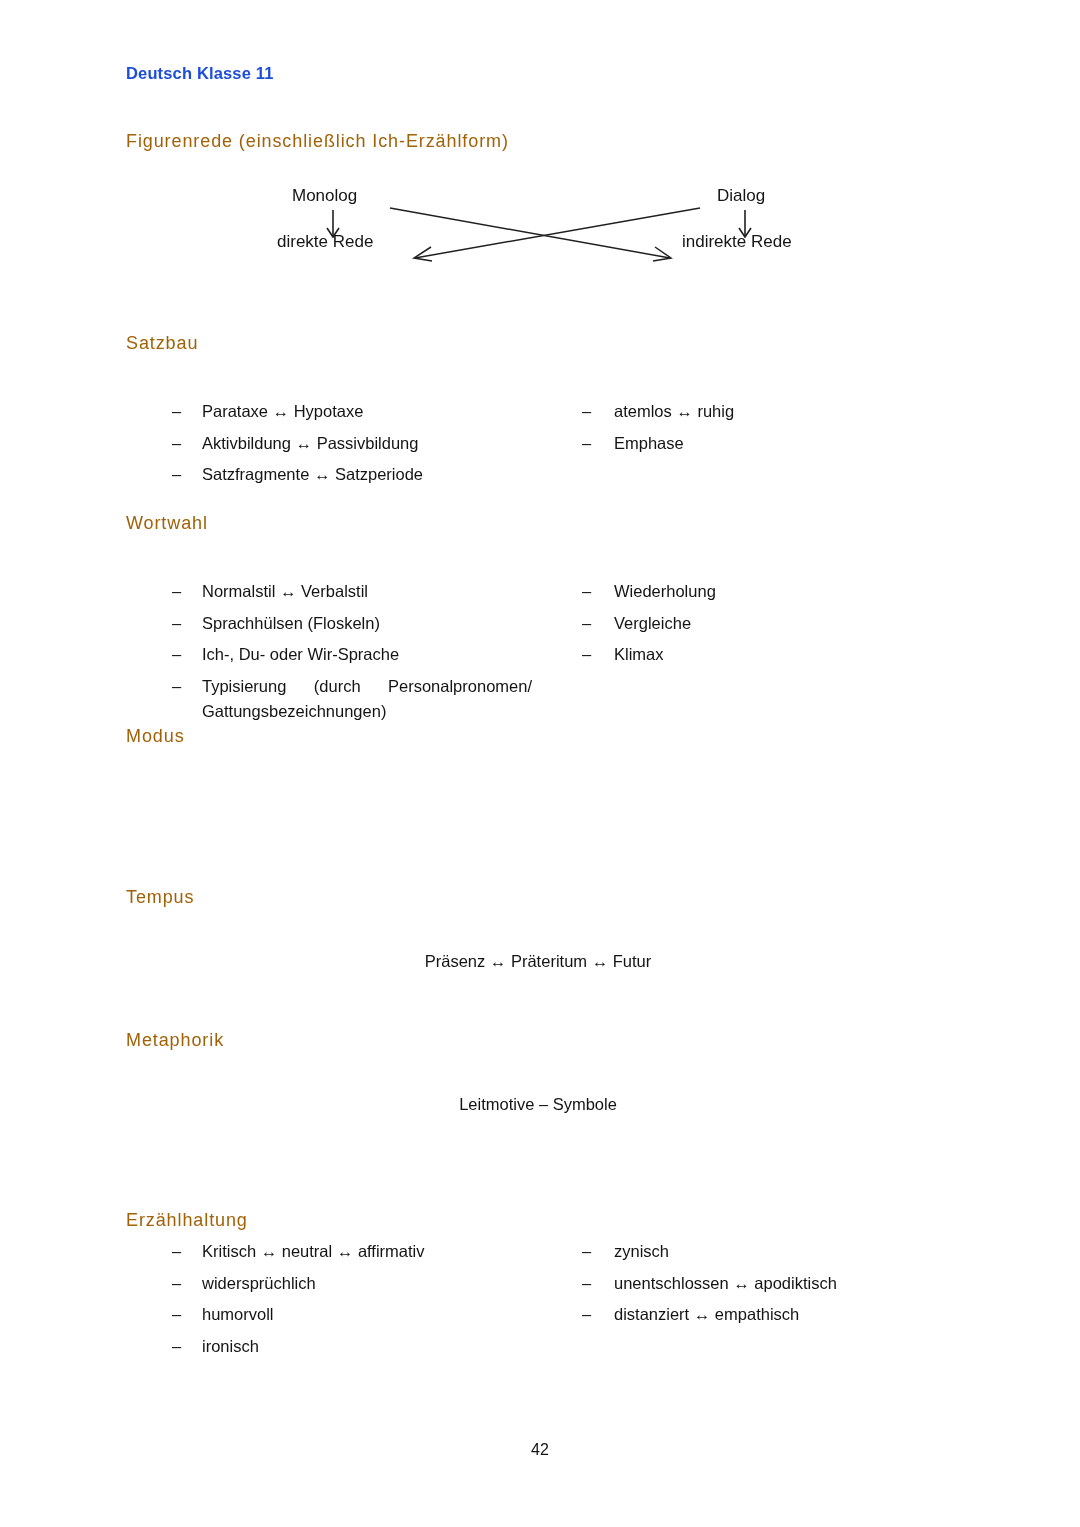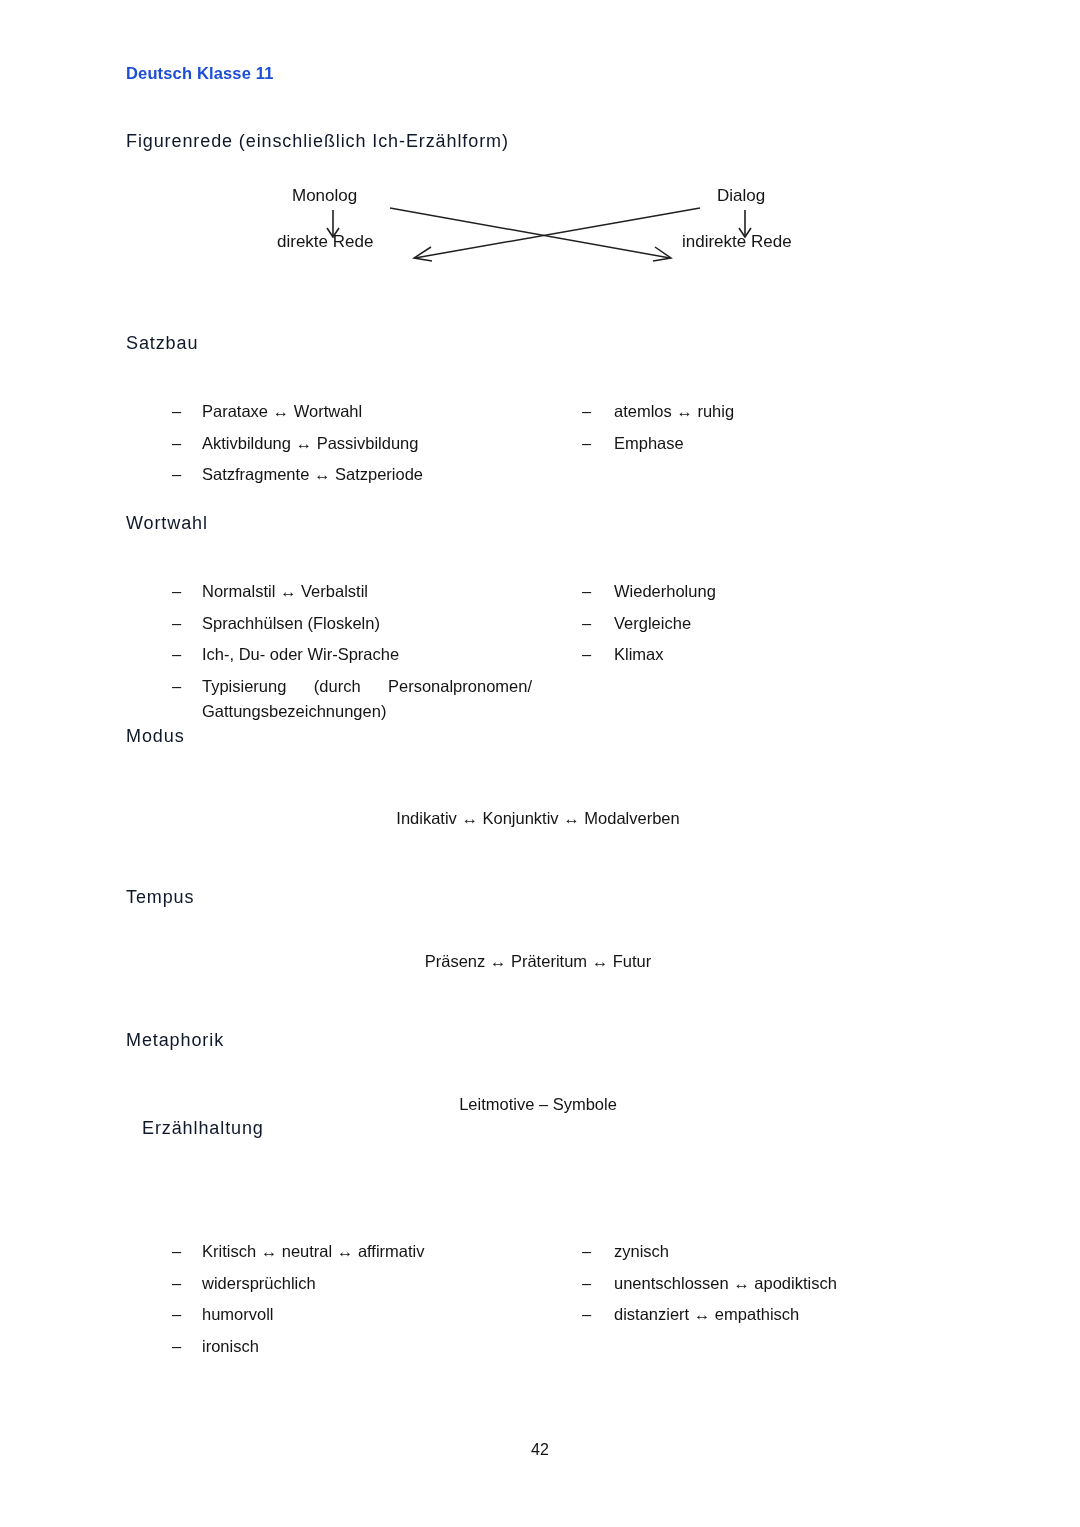--- a/index.html
+++ b/index.html
@@ -31,21 +31,21 @@
     white-space: nowrap;
   }
 
   
   .section-heading {
     position: absolute;
     left: 126px;
     font-size: 18px;
     font-weight: 300;
     letter-spacing: 0.9px;
-    color: #0f172a;
+    color: #a16207;
     white-space: nowrap;
   }
 
   
   .diagram {
     position: absolute;
     left: 0;
     top: 186px;
     width: 1080px;
     height: 96px;
@@ -164,21 +164,21 @@
     <div class="diagram-label dl-direkte">direkte Rede</div>
     <div class="diagram-label dl-indirekte">indirekte Rede</div>
   </div>
 
   <div class="section-heading" style="top:333px;">Satzbau</div>
 
   <div class="list-block" style="top:399px;">
     <div class="bullet-col col-left">
       <div class="bullet-row">
         <span class="marker">–</span>
-        <span class="text">Parataxe ↔ Wortwahl</span>
+        <span class="text">Parataxe ↔ Hypotaxe</span>
       </div>
       <div class="bullet-row">
         <span class="marker">–</span>
         <span class="text">Aktivbildung ↔ Passivbildung</span>
       </div>
       <div class="bullet-row">
         <span class="marker">–</span>
         <span class="text">Satzfragmente ↔ Satzperiode</span>
       </div>
     </div>
@@ -225,35 +225,32 @@
         <span class="text">Vergleiche</span>
       </div>
       <div class="bullet-row">
         <span class="marker">–</span>
         <span class="text">Klimax</span>
       </div>
     </div>
   </div>
 
   <div class="section-heading" style="top:726px;">Modus</div>
-  <div class="center-line" style="top:809px;">
-    <span>Indikativ ↔ Konjunktiv ↔ Modalverben</span>
-  </div>
 
   <div class="section-heading" style="top:887px;">Tempus</div>
   <div class="center-line" style="top:952px;">
     <span>Präsenz ↔ Präteritum ↔ Futur</span>
   </div>
 
   <div class="section-heading" style="top:1030px;">Metaphorik</div>
   <div class="center-line" style="top:1095px;">
     <span>Leitmotive – Symbole</span>
   </div>
 
-  <div class="section-heading" style="top:1118px;margin-left:16px;">Erzählhaltung</div>
+  <div class="section-heading" style="top:1210px;">Erzählhaltung</div>
 
   <div class="list-block" style="top:1239px;">
     <div class="bullet-col col-left">
       <div class="bullet-row">
         <span class="marker">–</span>
         <span class="text">Kritisch ↔ neutral ↔ affirmativ</span>
       </div>
       <div class="bullet-row">
         <span class="marker">–</span>
         <span class="text">widersprüchlich</span>

